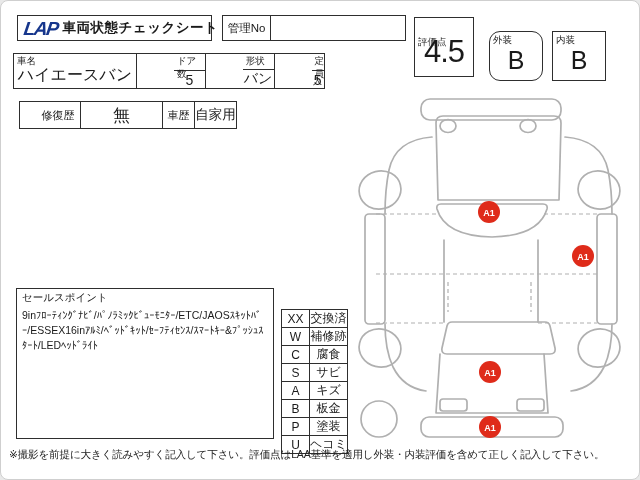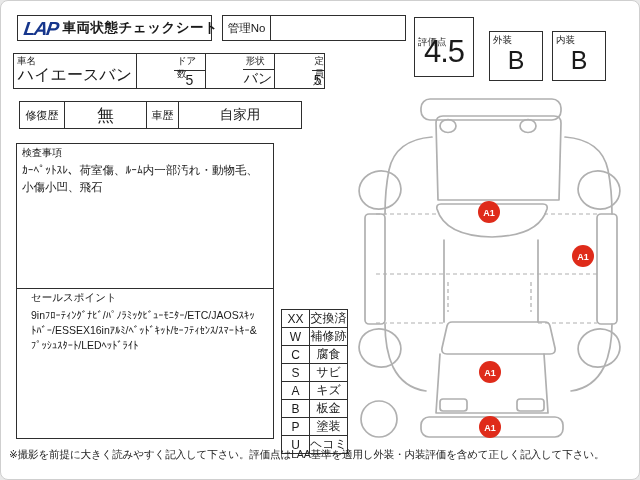--- a/index.html
+++ b/index.html
@@ -18,49 +18,49 @@
   #lap-logo{font-style:italic;font-weight:900;font-size:19px;color:#16368c;letter-spacing:-1.5px;transform:skewX(-8deg);line-height:1;}
   #sheet-title{font-weight:bold;font-size:13.5px;letter-spacing:.5px;white-space:nowrap;}
   #kanri-box{left:221px;top:14px;width:184px;height:26px;display:flex;}
   #kanri-label{width:47px;border-right:1.5px solid #2e2e2e;font-size:11.5px;}
   #kanri-value{flex:1;font-size:12px;}
 
   #score-box{left:413px;top:16px;width:60px;height:60px;}
   #score-box .lbl{position:absolute;left:3px;top:18px;}
   #score-value{position:absolute;left:0;right:0;top:16px;text-align:center;font-size:31px;letter-spacing:-1px;}
   .grade-box{top:30px;width:54px;height:50px;}
-  #gaiso-box{left:488px;} #naiso-box{left:551px;}
+  #gaiso-box{left:488px;border-radius:11px;} #naiso-box{left:551px;}
   .grade-box .lbl{position:absolute;left:3px;top:2px;}
   .grade-value{position:absolute;left:0;right:0;top:14px;text-align:center;font-size:25px;}
 
   
   #vehicle-table{left:12px;top:52px;width:312px;height:36px;display:flex;}
   #vname-cell{width:178px;border-right:1.5px solid #2e2e2e;position:relative;}
   #vname-cell .lbl{position:absolute;left:3px;top:1px;}
   #vname-value{position:absolute;left:0;right:0;top:11px;text-align:center;font-size:16px;}
   .vcol{display:flex;flex-direction:column;border-right:1.5px solid #2e2e2e;margin-left:37px;}
   .vcol:last-child{border-right:none;}
   .vcol .hd{height:15px;font-size:9.5px;padding:1px 0 0 3px;border-bottom:1.5px solid #2e2e2e;}
   .vcol .vl{flex:1;font-size:14px;position:relative;}
   #capacity-cell .unit{position:absolute;right:2px;bottom:0px;font-size:9px;}
 
   
-  #repair-row{left:18px;top:100px;width:283px;height:28px;display:flex;}
+  #repair-row{left:18px;top:100px;width:218px;height:28px;display:flex;padding-left:16px;}
   .rr-cell{border-right:1.5px solid #2e2e2e;}
   .rr-cell:last-child{border-right:none;}
   #repair-label{width:44px;font-size:11px;}
   #repair-value{width:81px;font-size:17px;}
   #carhist-label{width:31px;font-size:11px;text-align:center;}
   #carhist-value{flex:1;font-size:13.5px;}
 
   
   #kensa-box{left:15px;top:142px;width:258px;height:146px;padding:2px 5px;}
   #kensa-box .lbl{font-size:10px;display:block;}
   #kensa-text{font-size:11.5px;line-height:1.45;margin-top:2px;}
-  #sales-box{left:15px;top:287px;width:258px;height:151px;padding:2px 14px;}
+  #sales-box{left:15px;top:287px;width:258px;height:151px;padding:2px 5px;}
   #sales-box .lbl{font-size:10.5px;display:block;}
   #sales-text{font-size:10.5px;line-height:1.45;margin-top:3px;word-break:break-all;}
 
   
   #legend-table{left:280px;top:308px;width:67px;border-collapse:collapse;}
   #legend-table td{border:1.5px solid #2e2e2e;height:14px;font-size:12px;text-align:center;padding:0;}
   #legend-table td.code{width:27px;}
 
   
   #car-diagram{left:355px;top:85px;width:285px;height:360px;}
@@ -119,24 +119,20 @@
     </div>
   </div>
 
   <div class="abs box" id="repair-row">
     <div class="rr-cell center" id="repair-label">修復歴</div>
     <div class="rr-cell center" id="repair-value">無</div>
     <div class="rr-cell center" id="carhist-label">車歴</div>
     <div class="rr-cell center" id="carhist-value">自家用</div>
   </div>
 
-  <div class="abs box" id="kensa-box">
-    <span class="lbl">検査事項</span>
-    <div id="kensa-text">ｶｰﾍﾟｯﾄｽﾚ、荷室傷、ﾙｰﾑ内一部汚れ・動物毛、小傷小凹、飛石</div>
-  </div>
 
   <div class="abs box" id="sales-box">
     <span class="lbl">セールスポイント</span>
     <div id="sales-text">9inﾌﾛｰﾃｨﾝｸﾞﾅﾋﾞ/ﾊﾟﾉﾗﾐｯｸﾋﾞｭｰﾓﾆﾀｰ/ETC/JAOSｽｷｯﾄﾊﾞｰ/ESSEX16inｱﾙﾐ/ﾍﾞｯﾄﾞｷｯﾄ/ｾｰﾌﾃｨｾﾝｽ/ｽﾏｰﾄｷｰ&amp;ﾌﾟｯｼｭｽﾀｰﾄ/LEDﾍｯﾄﾞﾗｲﾄ</div>
   </div>
 
   <table class="abs" id="legend-table">
     <tbody id="legend-body">
         <tr>
           <td class="code">XX</td>

